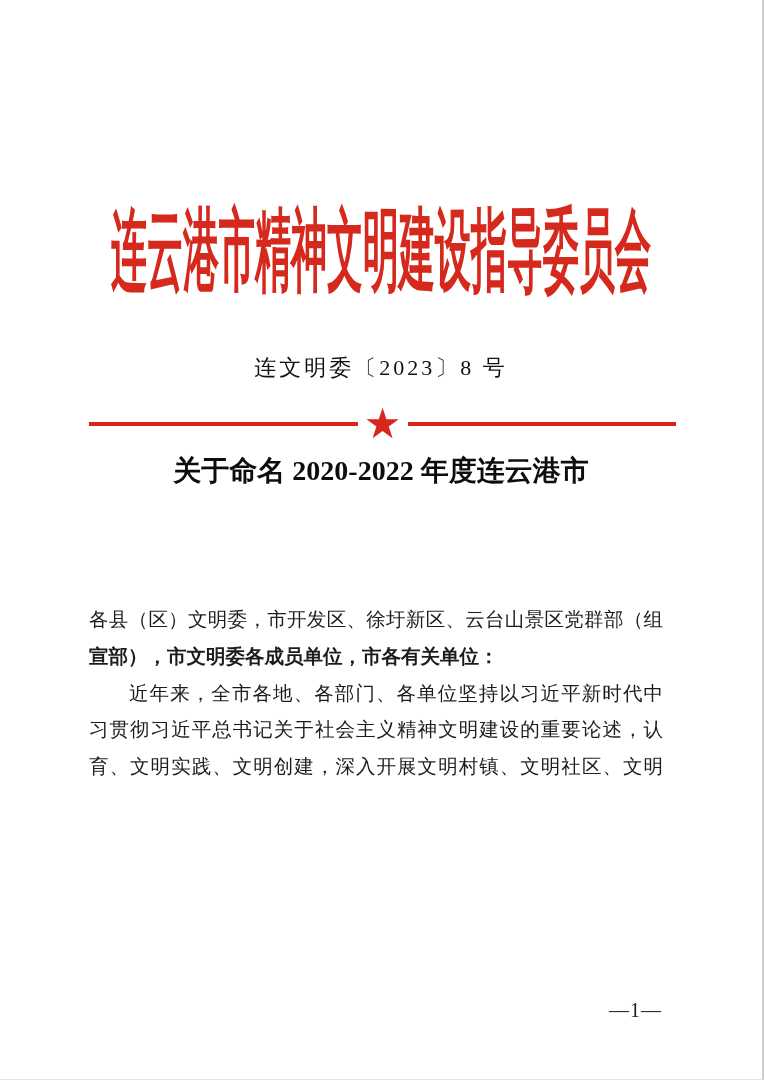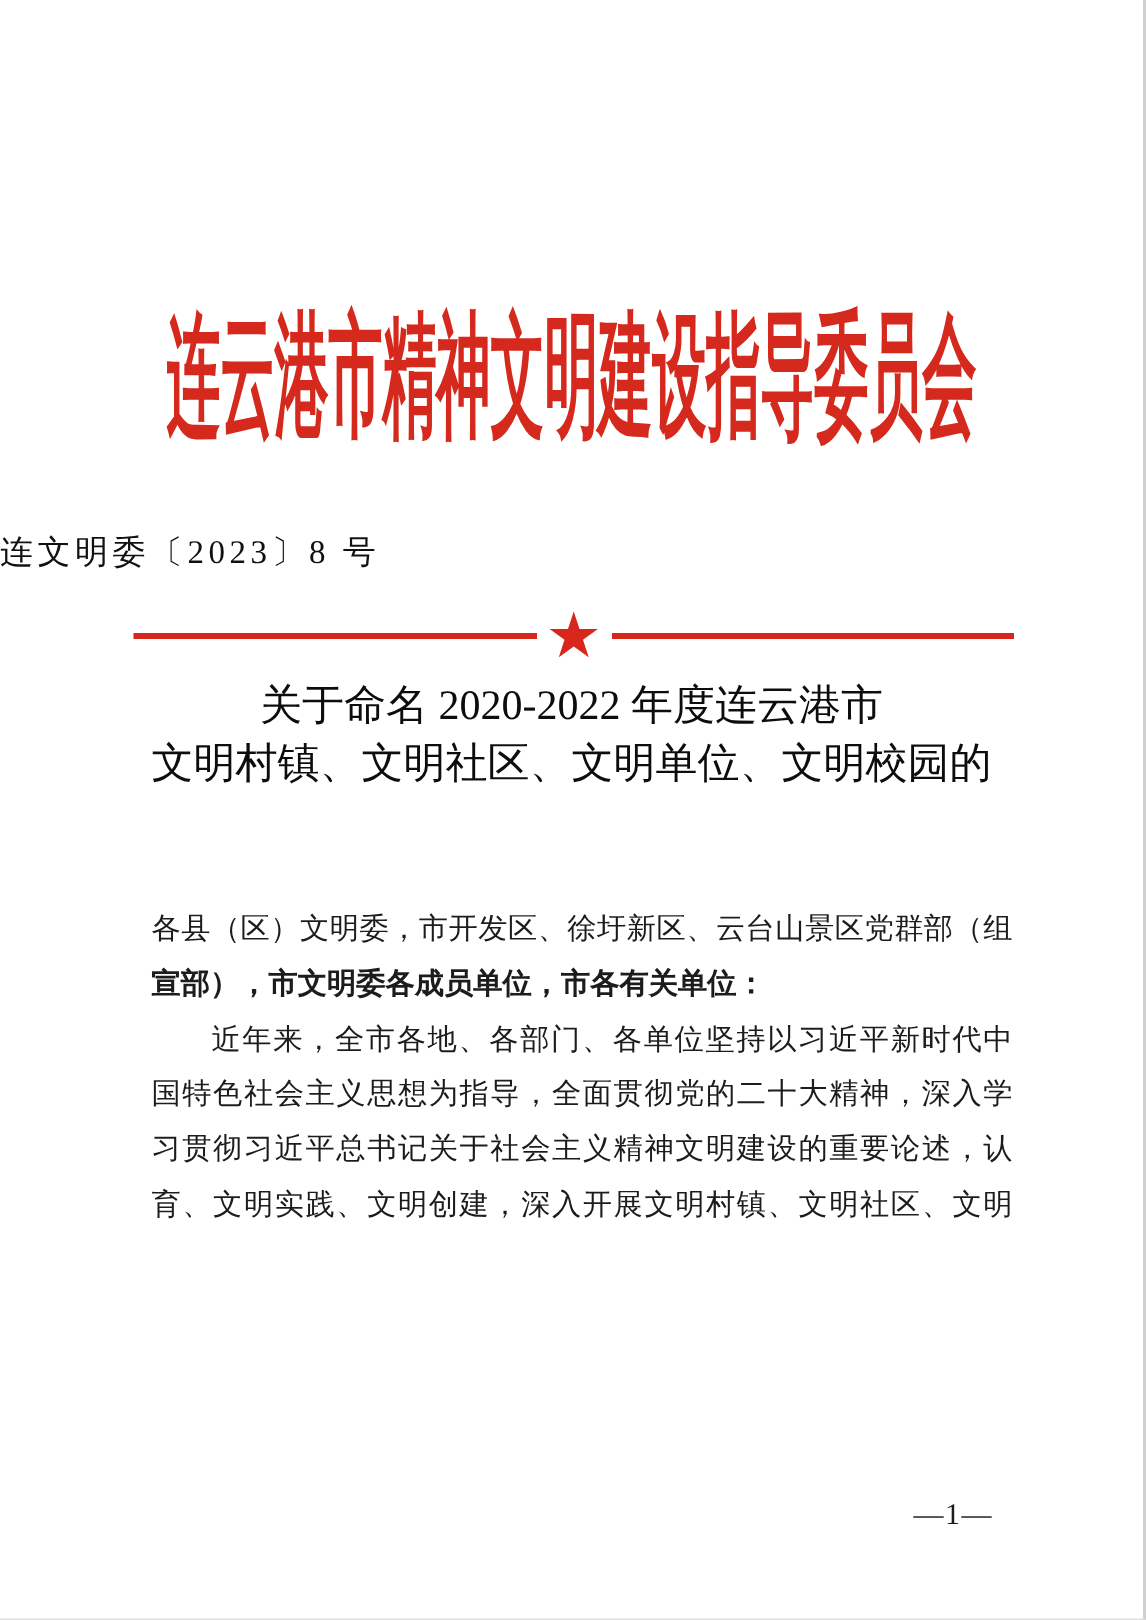--- a/index.html
+++ b/index.html
@@ -33,20 +33,21 @@
     letter-spacing: 0px;
     color: #d4291c;
     line-height: 1;
   }
 
   .doc-number {
     position: absolute;
     top: 353px;
     left: 0;
     width: 100%;
+    text-align: center;
     font-size: 22px;
     letter-spacing: 3px;
     color: #111111;
   }
 
   
   .rule {
     position: absolute;
     top: 406px;
     left: 89px;
@@ -69,30 +70,30 @@
     line-height: 36px;
     color: #d9261c;
   }
 
   .doc-title {
     position: absolute;
     top: 451px;
     left: 0;
     width: 100%;
     text-align: center;
-    font-weight: normal;
+    font-weight: bold;
     font-size: 28px;
     line-height: 39px;
     color: #0d0d0d;
   }
 
   .body-text {
     position: absolute;
     top: 602px;
-    left: 101px;
+    left: 89px;
     width: 574px;
     font-size: 19.5px;
     line-height: 36.75px;
     color: #1c1c1c;
   }
   .body-text .line {
     text-align: justify;
     text-align-last: justify;
     text-justify: inter-character;
     white-space: nowrap;
@@ -124,27 +125,25 @@
   <div class="doc-number">连文明委〔2023〕8 号</div>
 
   <div class="rule">
     <div class="seg"></div>
     <div class="star">★</div>
     <div class="seg"></div>
   </div>
 
   <div class="doc-title">
     <div>关于命名 2020-2022 年度连云港市</div>
-    <div>文明村镇、文明社区、文明单位、文明校园的</div>
   </div>
 
   <div class="body-text">
     <div class="line">各县（区）文明委，市开发区、徐圩新区、云台山景区党群部（组</div>
     <div class="line para-end">宣部），市文明委各成员单位，市各有关单位：</div>
     <div class="line indent">近年来，全市各地、各部门、各单位坚持以习近平新时代中</div>
-    <div class="line">国特色社会主义思想为指导，全面贯彻党的二十大精神，深入学</div>
     <div class="line">习贯彻习近平总书记关于社会主义精神文明建设的重要论述，认</div>
     <div class="line">育、文明实践、文明创建，深入开展文明村镇、文明社区、文明</div>
   </div>
 
   <div class="page-number">—1—</div>
 
 </div>
 
 </body></html>

